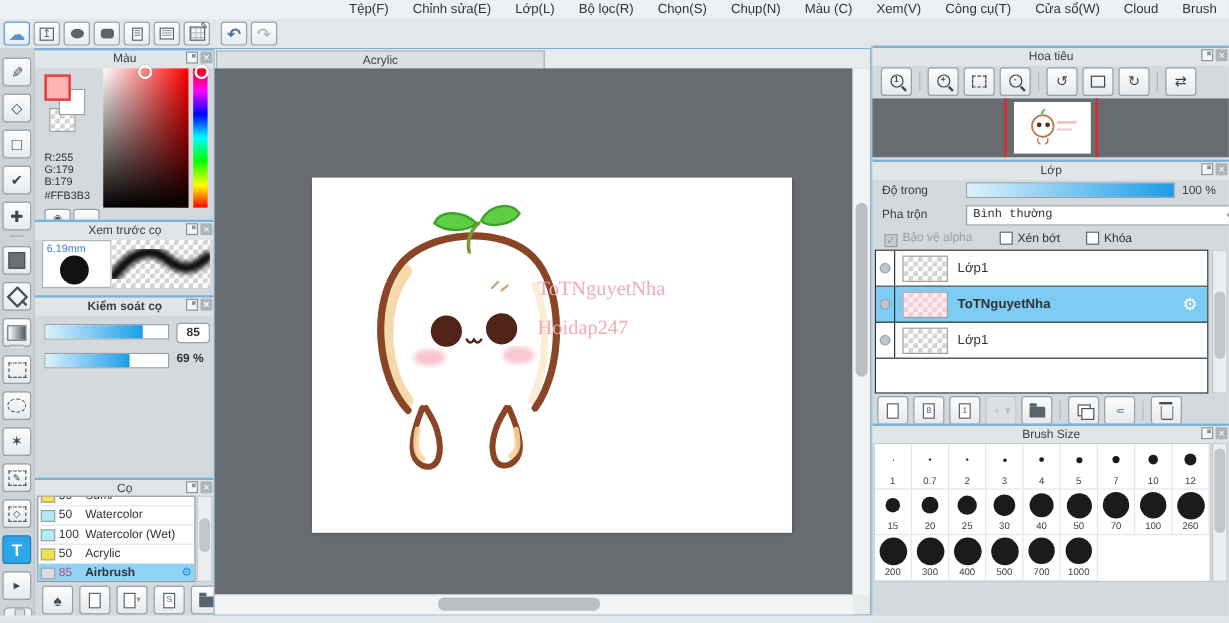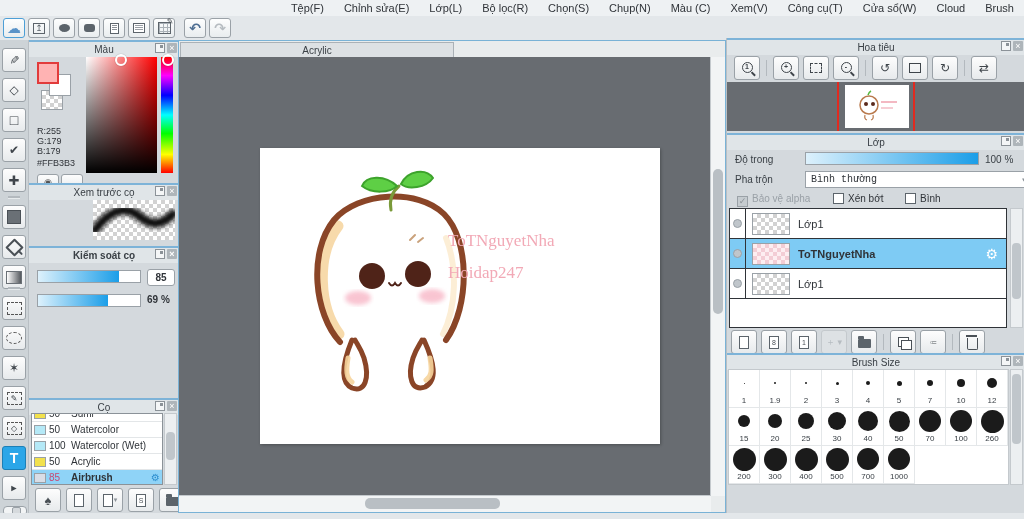--- a/index.html
+++ b/index.html
@@ -285,20 +285,24 @@
     </section>
 
     <section style="position:absolute;left:0;top:143px;right:0;height:60px;">
       <div class="panel-head" style="top:0">
         <span>Xem trước cọ</span>
         <span class="phbtns">
           <span class="popup-icon"></span>
           <span class="close-icon">×</span>
         </span>
       </div>
+      <div class="preview-box">
+        <span class="preview-size">6.19mm</span>
+        <span class="preview-dot"></span>
+      </div>
       <div class="preview-strip checker">
         <svg width="82" height="40">
           <defs>
               <filter id="blur1">
                 <feGaussianBlur stdDeviation="2"></feGaussianBlur>
               </filter>
             </defs>
           <path d="M2 30 C 18 8, 34 6, 46 16 C 58 26, 68 26, 80 14" stroke="#111" stroke-width="9" fill="none" stroke-linecap="round" filter="url(#blur1)"></path>
         </svg>
       </div>
@@ -505,21 +509,21 @@
           <div class="fill" id="opfill" style="width: 100%;"></div>
         </div>
       <div class="lrow-label" style="left:258px;top:116px">100 %</div>
       <div class="lrow-label" style="left:8px;top:136px">Pha trộn</div>
       <div class="blend-select">
         <span>Bình thường</span>
         <span class="dd">▾</span>
       </div>
       <div class="cbx-item disabled-text" style="left:10px"><span class="cbx disabled">✓</span><span>Bảo vệ alpha</span></div>
       <div class="cbx-item" style="left:106px"><span class="cbx"></span><span>Xén bớt</span></div>
-      <div class="cbx-item" style="left:178px"><span class="cbx"></span><span>Bình</span></div>
+      <div class="cbx-item" style="left:178px"><span class="cbx"></span><span>Khóa</span></div>
       <div class="layer-list" id="layerlist">
           <div class="layer-row">
             <div class="gutter">
               <span class="vdot"></span>
             </div>
             <div class="lthumb checker"></div>
             <span class="lname">Lớp1</span>
           </div>
           <div class="layer-row selected">
             <div class="gutter">
@@ -582,21 +586,21 @@
           <div class="bs-cell">
             <div class="bs-dot-wrap">
               <div class="bs-dot" style="width: 1px; height: 1px;"></div>
             </div>
             <div class="bs-num">1</div>
           </div>
           <div class="bs-cell">
             <div class="bs-dot-wrap">
               <div class="bs-dot" style="width: 2px; height: 2px;"></div>
             </div>
-            <div class="bs-num">1.9</div>
+            <div class="bs-num">0.7</div>
           </div>
           <div class="bs-cell">
             <div class="bs-dot-wrap">
               <div class="bs-dot" style="width: 2px; height: 2px;"></div>
             </div>
             <div class="bs-num">2</div>
           </div>
           <div class="bs-cell">
             <div class="bs-dot-wrap">
               <div class="bs-dot" style="width: 3px; height: 3px;"></div>

